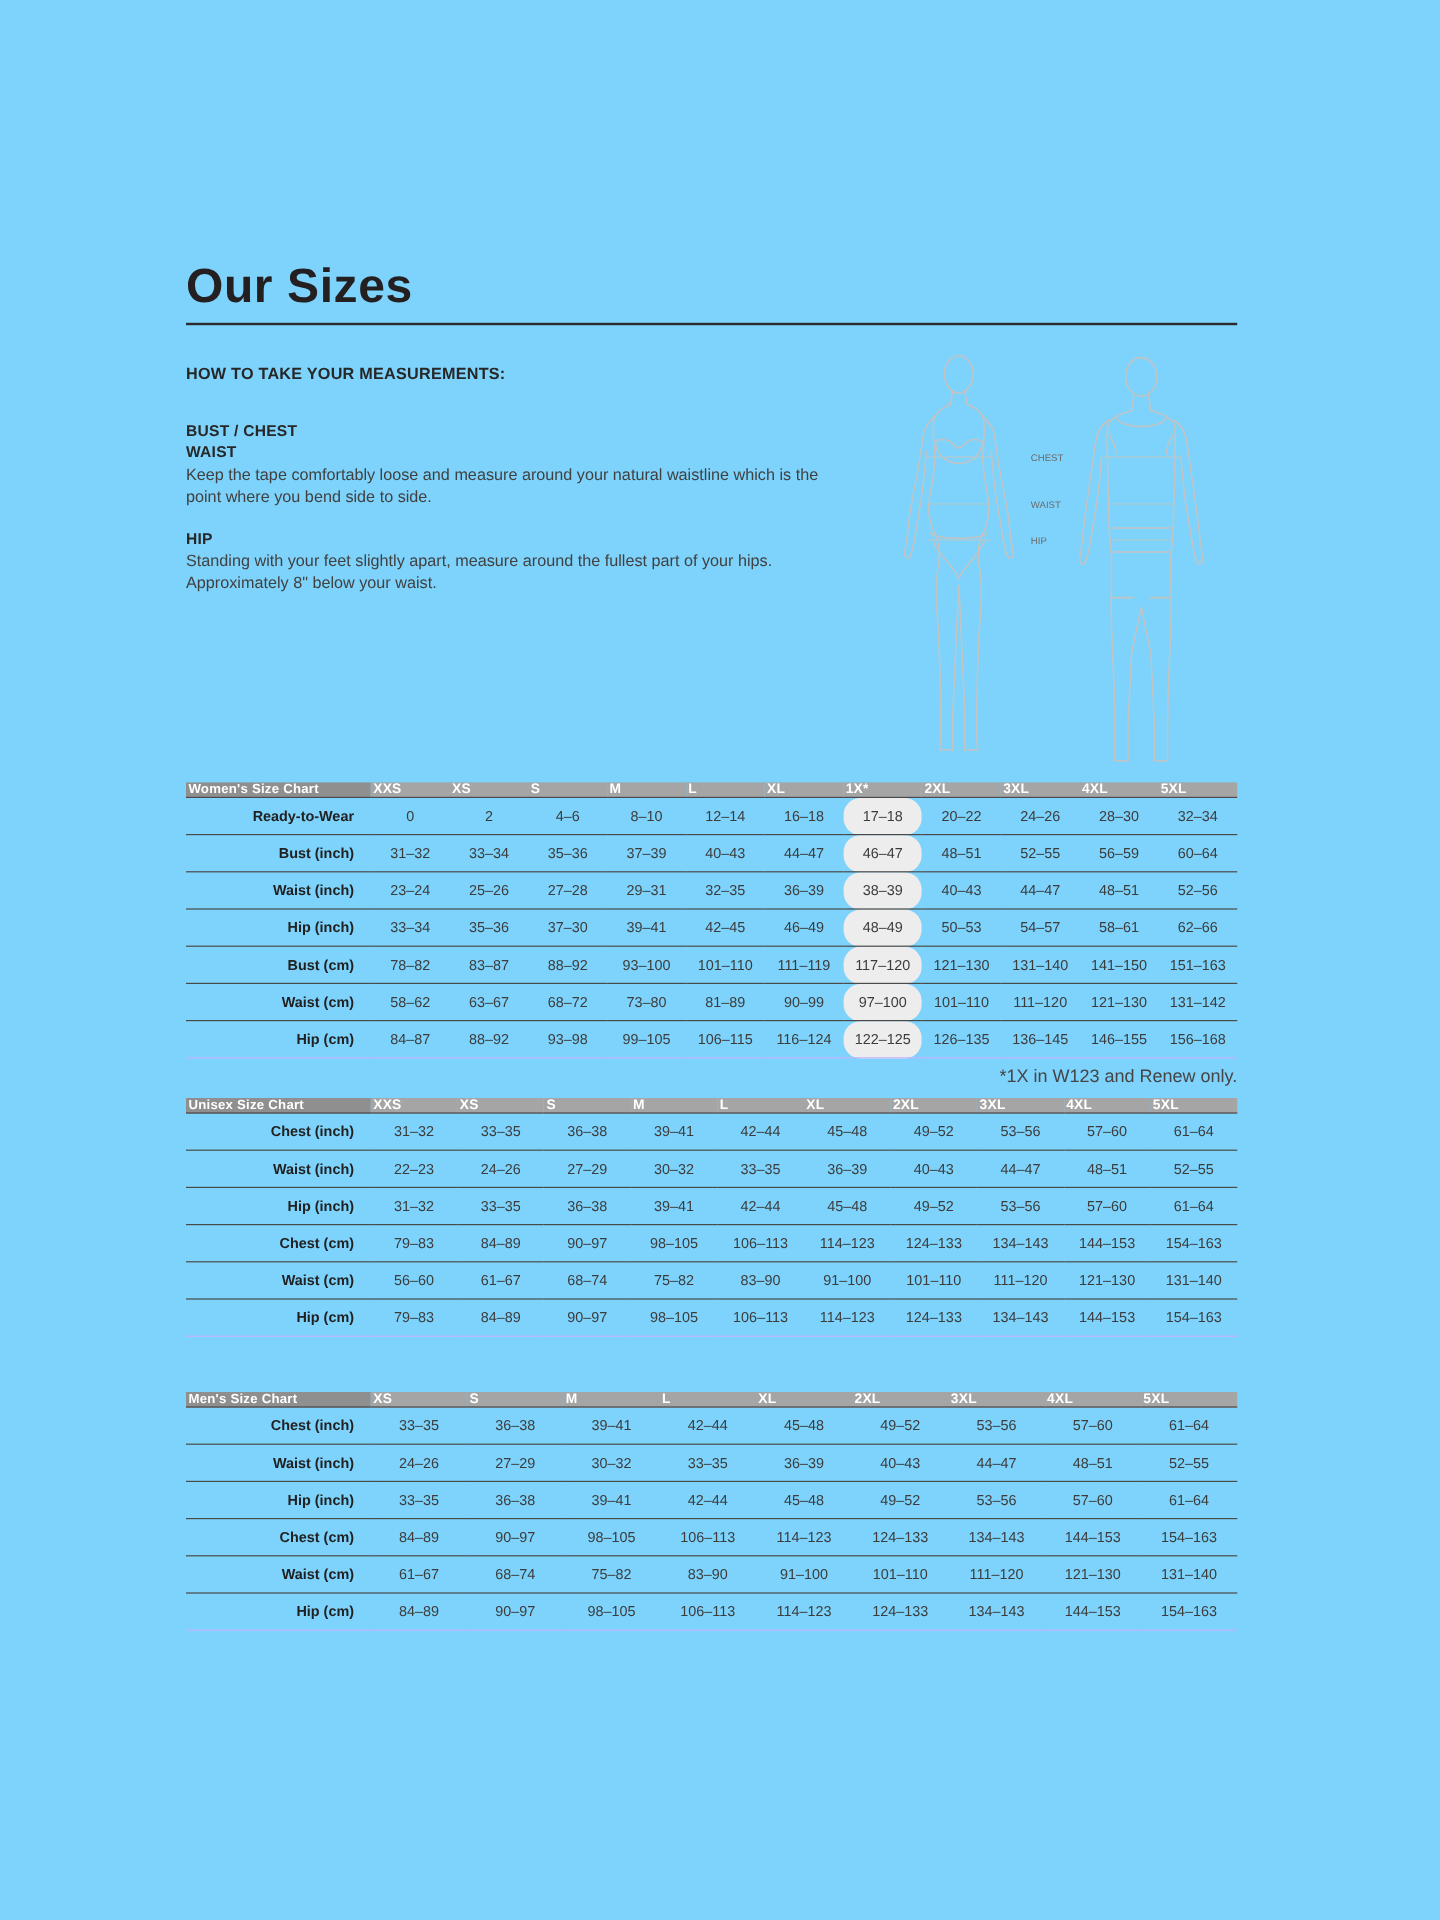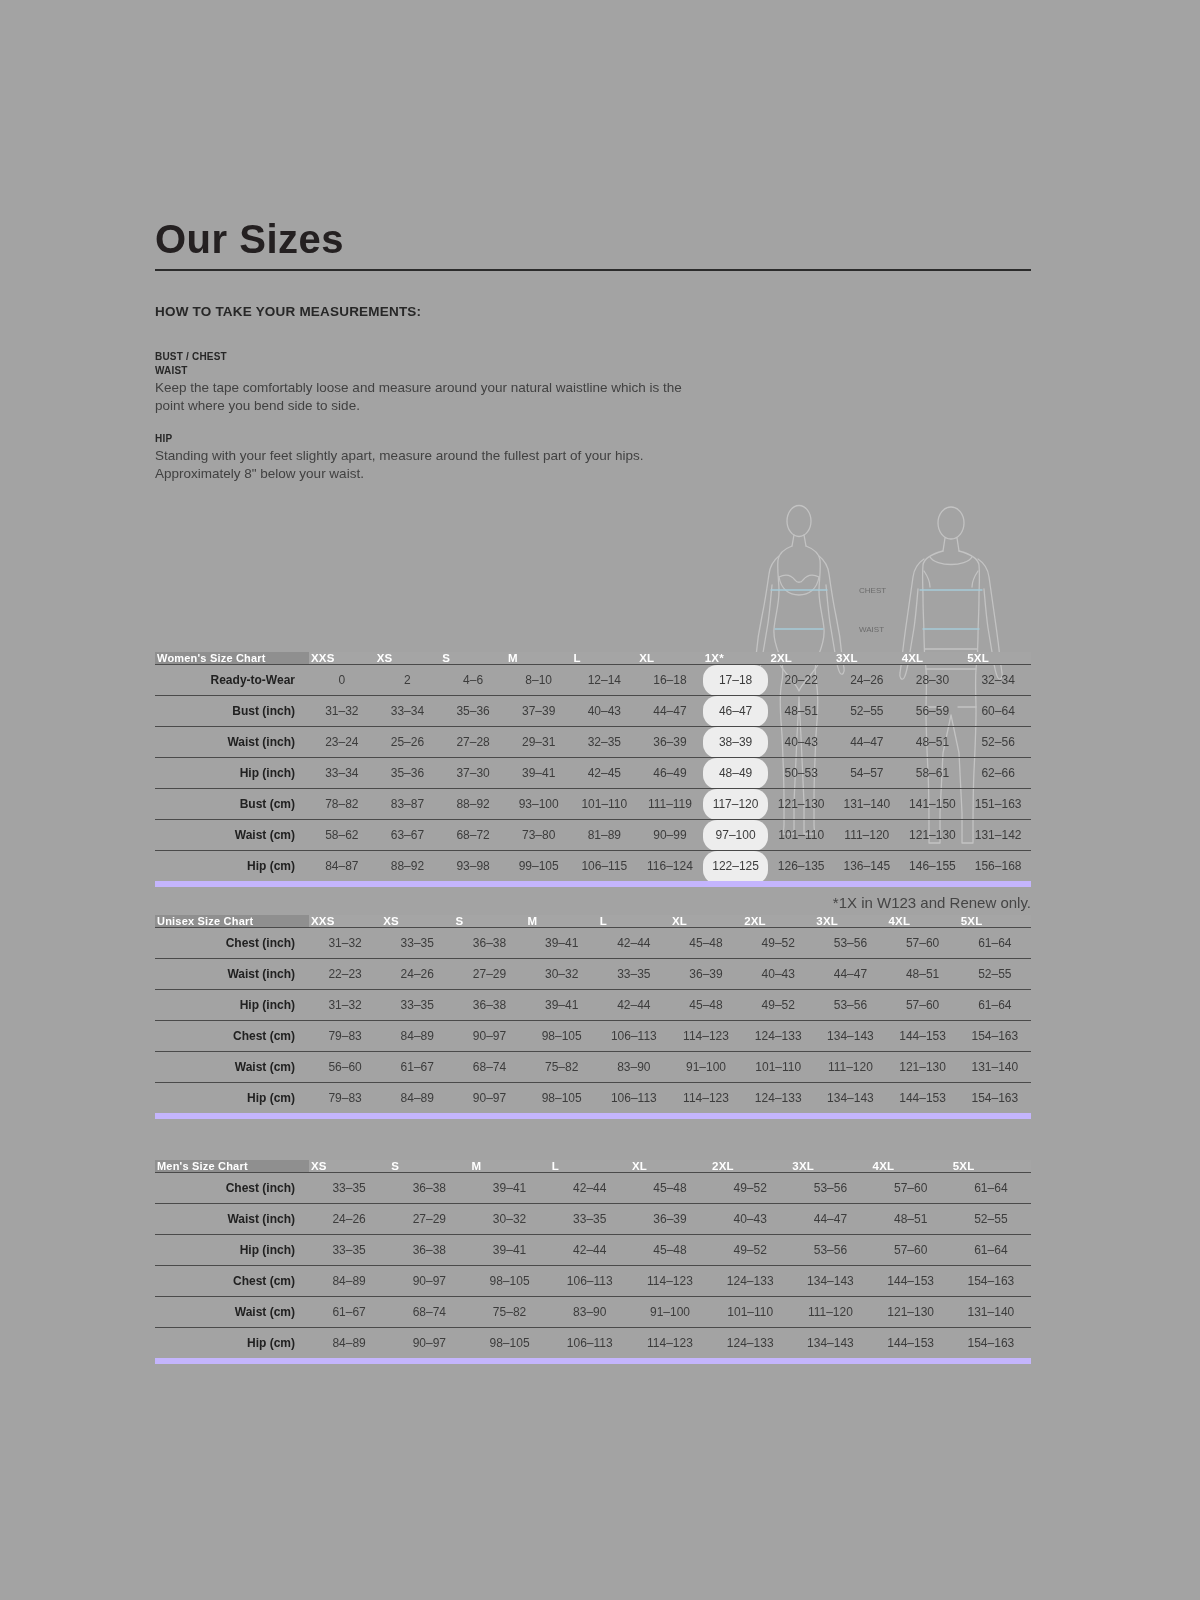--- a/index.html
+++ b/index.html
@@ -1,46 +1,46 @@
 <!DOCTYPE html>
 <html><head>
 <meta charset="utf-8">
 <style>
   html,body{margin:0;padding:0;background:#fff;}
-  .page{width:1200px;height:1600px;position:relative;background:#a3a3a3;
+  .page{width:1200px;height:1600px;position:relative;background:#7dd3fc;
         font-family:"Liberation Sans",sans-serif;color:#333;overflow:hidden;}
   .content{position:absolute;left:155px;top:218px;width:876px;}
 
   
   .title-block{position:absolute;top:0;left:0;width:876px;}
   h1.page-title{margin:0;font-size:40px;line-height:1.05;font-weight:800;
        color:#242021;letter-spacing:.5px;}
   hr.title-divider{border:none;border-top:2px solid #2b2b2b;margin:9px 0 0 0;}
 
   
-  .measure-row{position:absolute;top:74px;left:0;width:876px;display:flex;flex-direction:column;}
+  .measure-row{position:absolute;top:74px;left:0;width:876px;display:flex;}
   .measure-text{width:558px;padding-top:12px;}
   .howto{font-size:13.5px;font-weight:700;color:#272727;letter-spacing:.2px;margin-bottom:32px;}
-  .msec h3{margin:0 0 3px 0;font-size:10px;font-weight:700;color:#272727;letter-spacing:.2px;}
+  .msec h3{margin:0 0 3px 0;font-size:13px;font-weight:700;color:#272727;letter-spacing:.2px;}
   .msec p{margin:0 0 18px 0;font-size:13.5px;line-height:1.33;color:#414141;}
   .figures{margin-left:auto;width:280px;}
 
   
   .tbl{position:absolute;left:0;width:876px;}
   .tbl-w{top:434px;}
   .tbl-u{top:697px;}
   .tbl-m{top:942px;}
   table.size-table{width:100%;border-collapse:collapse;table-layout:fixed;}
   table.size-table th{background:#a5a5a5;color:#fff;font-size:11.5px;font-weight:700;
        padding:0 2px;text-align:left;letter-spacing:.2px;}
   table.size-table th.label-col{background:#8f8f8f;font-size:11px;}
   table.size-table .label-col{width:150px;}
   table.size-table td{font-size:12px;color:#3c3c3c;text-align:center;padding:8px 2px;
        border-top:1px solid #4a4a4a;}
-  table.size-table tbody tr:last-child td{border-bottom:6px solid #c4b5fd;}
+  table.size-table tbody tr:last-child td{border-bottom:1px solid #c4b5fd;}
   table.size-table td.label-col{font-weight:700;font-size:12px;color:#212121;
        text-align:right;padding-right:14px;}
   table.size-table td.hl{background:#ededed;border-radius:14px;}
   .footnote{margin-top:7px;text-align:right;font-size:15px;color:#454545;}
 </style>
 </head>
 <body>
 
 <div class="page">
   <div class="content">

